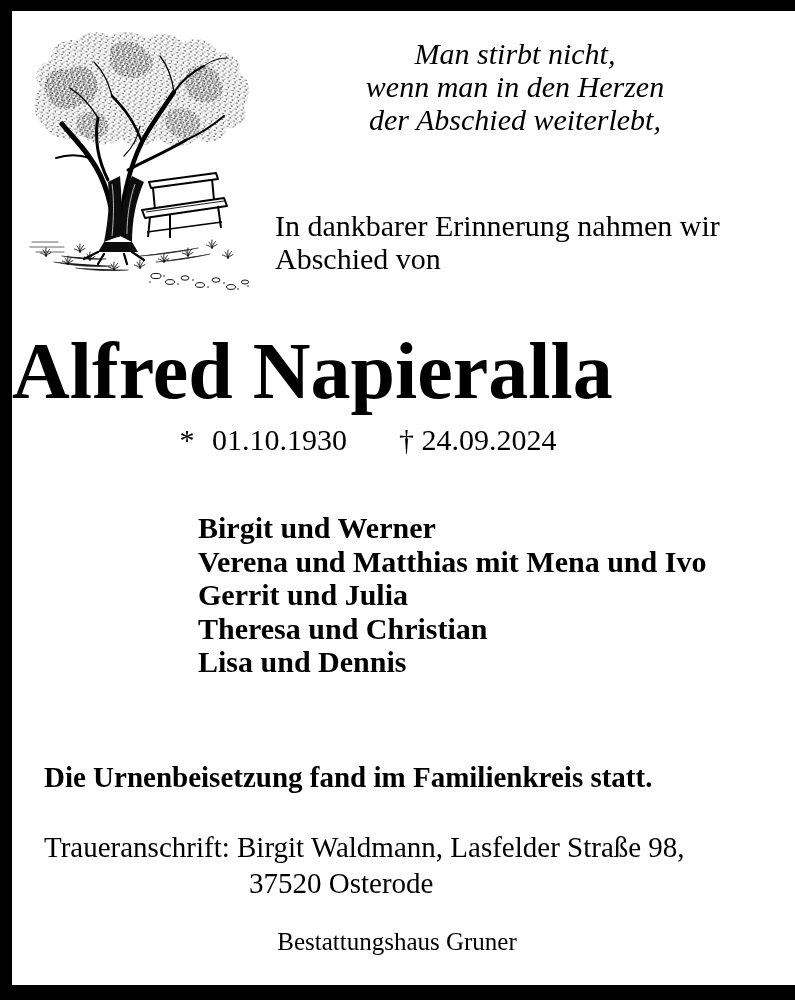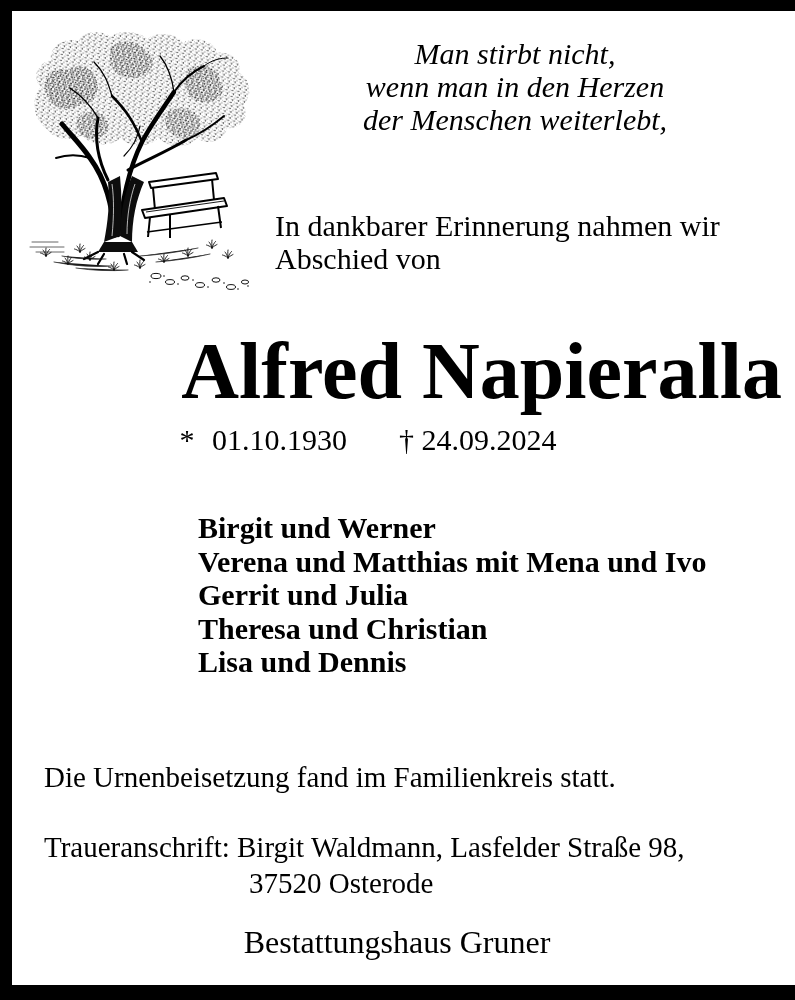--- a/index.html
+++ b/index.html
@@ -17,47 +17,47 @@
   .abs{position:absolute;}
   .quote{
     left:268px;top:26px;width:470px;text-align:center;
     font-style:italic;font-size:30px;line-height:33px;
   }
   .intro{
     left:263px;top:198px;width:500px;
     font-size:30px;line-height:33px;
   }
   .deceased-name{
-    left:0;top:316px;width:770px;text-align:right;
+    left:0;top:316px;width:770px;text-align:left;
     font-size:80px;font-weight:bold;line-height:88px;white-space:nowrap;
   }
   .dates{
     left:0;top:412px;width:712px;text-align:center;
     font-size:30px;line-height:34px;
   }
   .dates .birth{margin-right:52px;word-spacing:10px;}
   .mourners{
     left:186px;top:500px;width:580px;
     font-size:30px;font-weight:bold;line-height:33.5px;
   }
   .burial-note{
     left:32px;top:750px;width:720px;
-    font-size:29px;line-height:33px;
+    font-size:29px;line-height:33px;font-weight:bold;
   }
   .address-1{
     left:32px;top:820px;width:740px;
     font-size:29px;line-height:33px;white-space:nowrap;font-family:Liberation Serif, serif;
   }
   .address-2{
     left:237px;top:856px;width:400px;
     font-size:29px;line-height:33px;
   }
   .funeral-home{
     left:0;top:917px;width:770px;text-align:center;
-    font-size:32px;line-height:28px;
+    font-size:25px;line-height:28px;
   }
   .tree{left:16px;top:19px;width:230px;height:266px;}
 </style>
 </head>
 <body>
 
 <div class="page">
   <div class="sheet">
 
     <svg class="abs tree" viewBox="0 0 230 266" aria-hidden="true">
@@ -163,21 +163,21 @@
             <circle cx="196" cy="253" r="0.8"></circle>
           <circle cx="210" cy="259" r="0.8"></circle>
             <circle cx="220" cy="256" r="0.8"></circle>
         </g>
       </g>
     </svg>
 
     <div class="abs quote">
       <div>Man stirbt nicht,</div>
       <div>wenn man in den Herzen</div>
-      <div>der Menschen weiterlebt,</div>
+      <div>der Abschied weiterlebt,</div>
     </div>
 
     <div class="abs intro">
       <div>In dankbarer Erinnerung nahmen wir</div>
       <div>Abschied von</div>
     </div>
 
     <div class="abs deceased-name">Alfred Napieralla</div>
 
     <div class="abs dates">

